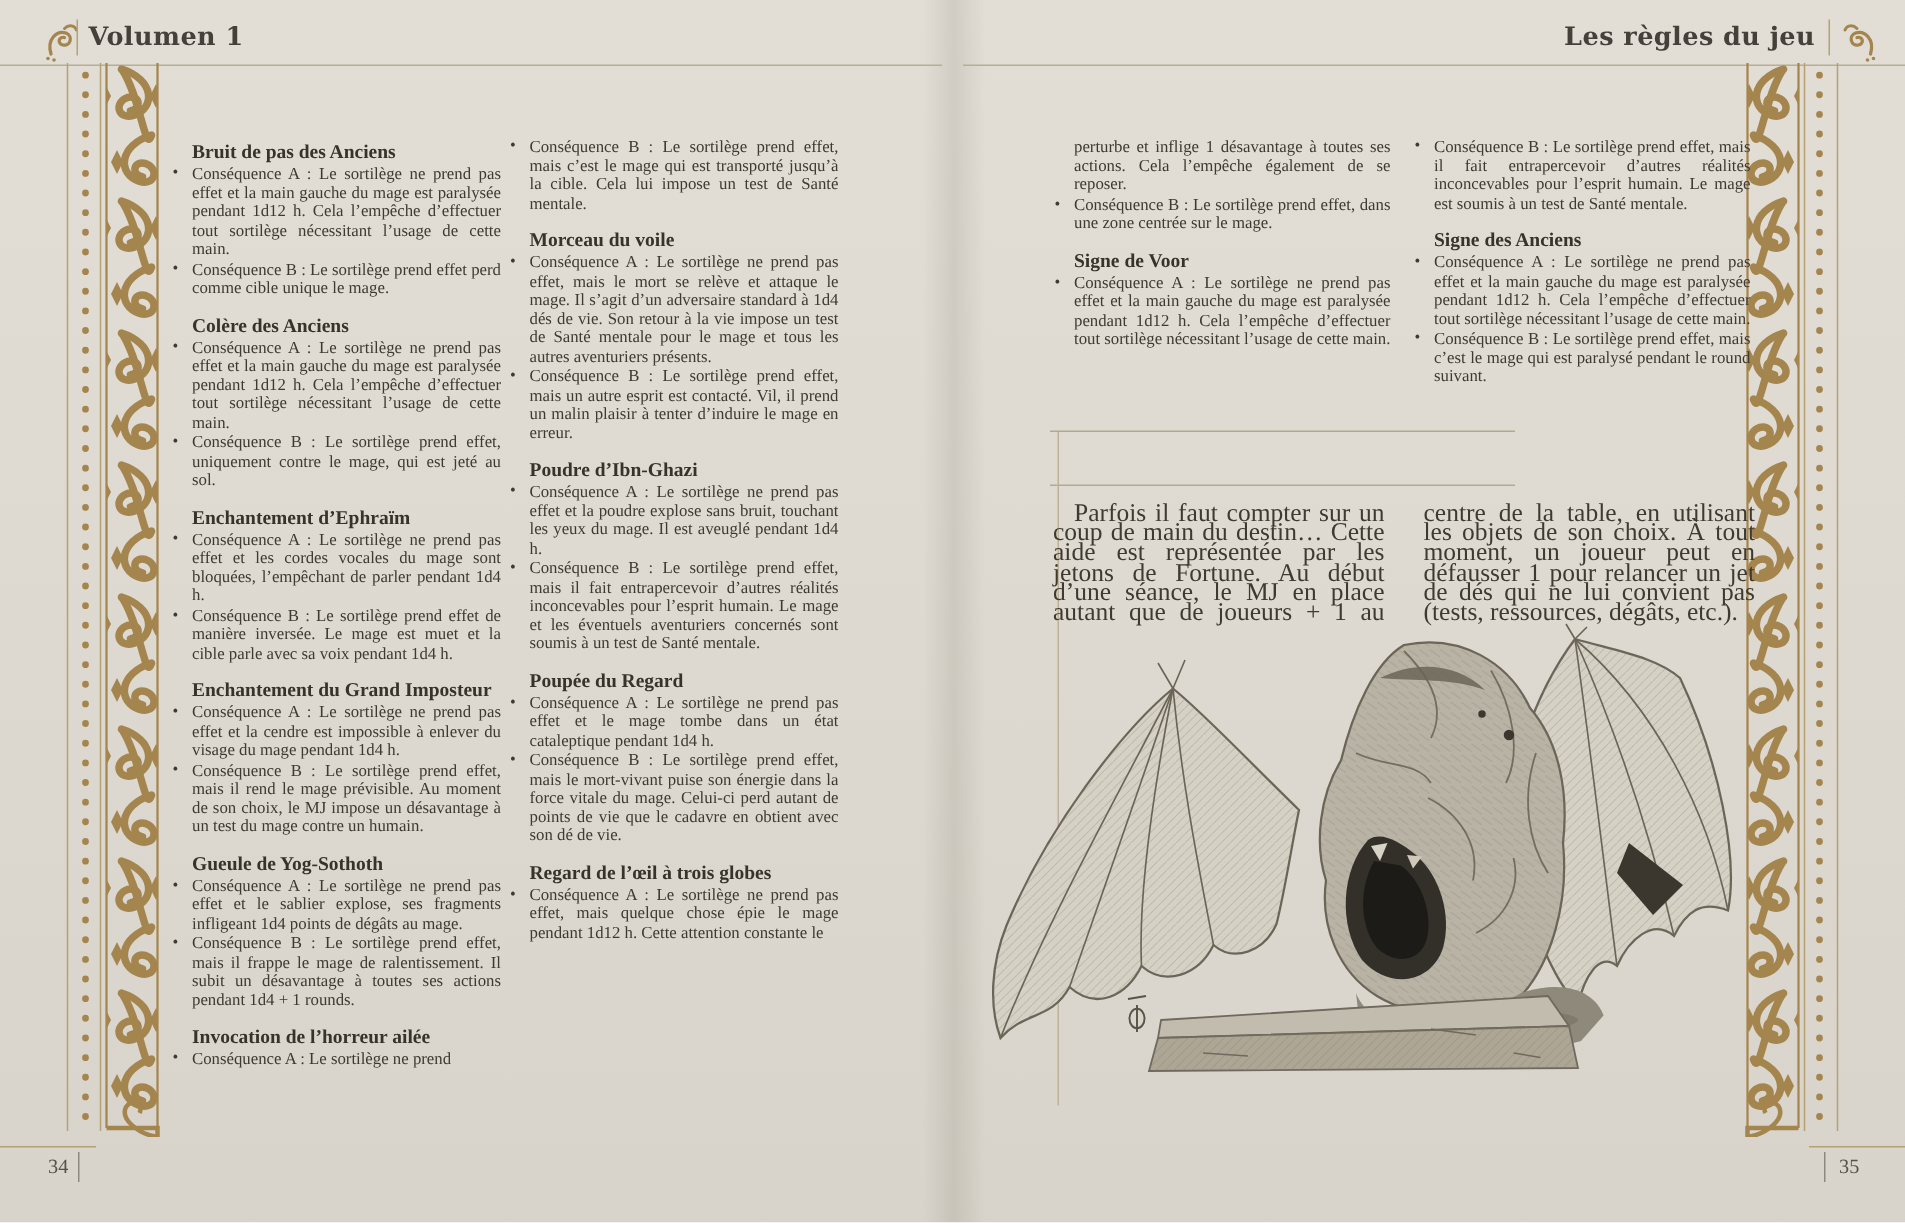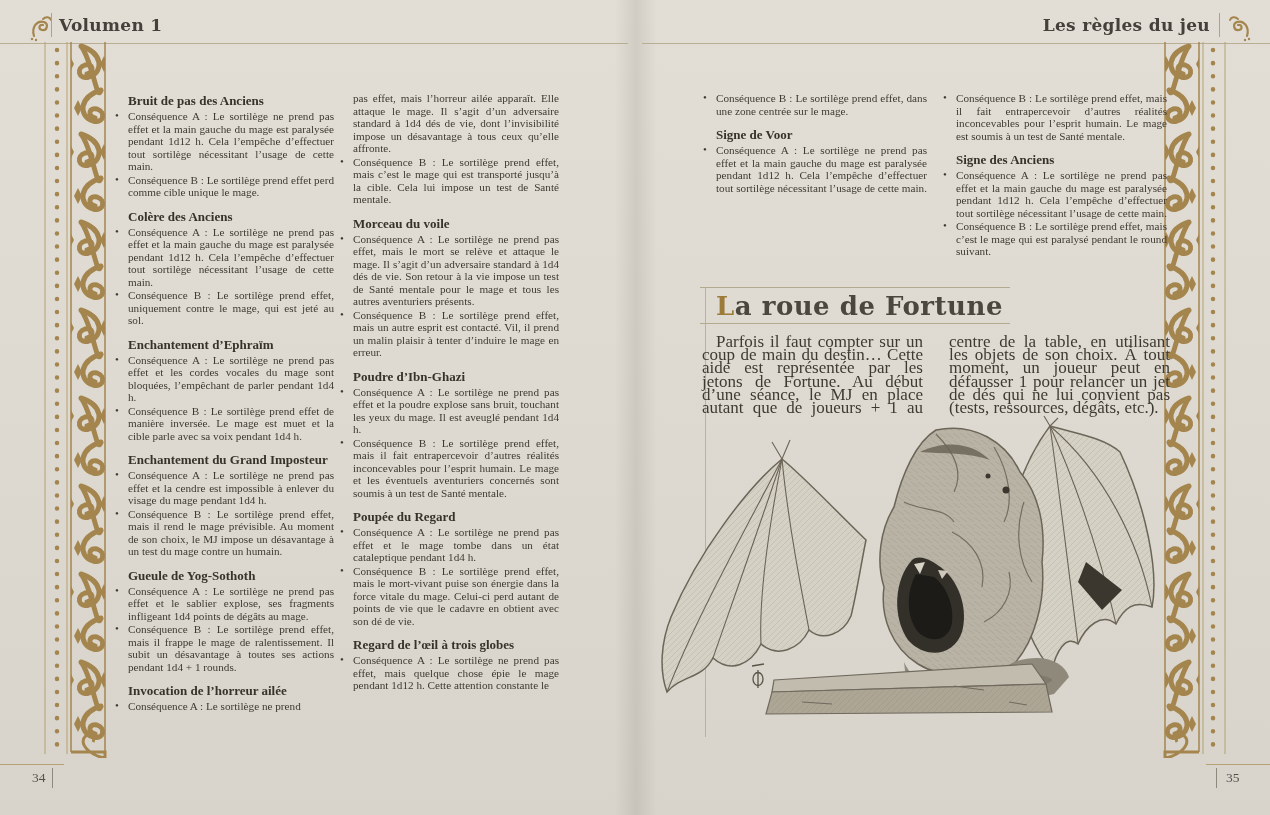--- a/index.html
+++ b/index.html
@@ -107,50 +107,49 @@
       <div class="spell-heading">Enchantement du Grand Imposteur</div>
       <div class="spell-item"><span class="bullet-mark">•</span><span>Conséquence A : Le sortilège ne prend pas effet et la cendre est impossible à enlever du visage du mage pendant 1d4 h.</span></div>
       <div class="spell-item"><span class="bullet-mark">•</span><span>Conséquence B : Le sortilège prend effet, mais il rend le mage prévisible. Au moment de son choix, le MJ impose un désavantage à un test du mage contre un humain.</span></div>
       <div class="spell-heading">Gueule de Yog-Sothoth</div>
       <div class="spell-item"><span class="bullet-mark">•</span><span>Conséquence A : Le sortilège ne prend pas effet et le sablier explose, ses fragments infligeant 1d4 points de dégâts au mage.</span></div>
       <div class="spell-item"><span class="bullet-mark">•</span><span>Conséquence B : Le sortilège prend effet, mais il frappe le mage de ralentissement. Il subit un désavantage à toutes ses actions pendant 1d4 + 1 rounds.</span></div>
       <div class="spell-heading">Invocation de l’horreur ailée</div>
       <div class="spell-item"><span class="bullet-mark">•</span><span>Conséquence A : Le sortilège ne prend</span></div>
     </div>
   <div class="col" style="left:337px;top:92px;width:222px;height:648px;">
-      <div class="spell-item"><span>pas effet, mais l’horreur ailée apparaît. Elle attaque le mage. Il s’agit d’un adversaire standard à 1d4 dés de vie, dont l’invisibilité impose un désavantage à tous ceux qu’elle affronte.</span></div>
       <div class="spell-item"><span class="bullet-mark">•</span><span>Conséquence B : Le sortilège prend effet, mais c’est le mage qui est transporté jusqu’à la cible. Cela lui impose un test de Santé mentale.</span></div>
       <div class="spell-heading">Morceau du voile</div>
       <div class="spell-item"><span class="bullet-mark">•</span><span>Conséquence A : Le sortilège ne prend pas effet, mais le mort se relève et attaque le mage. Il s’agit d’un adversaire standard à 1d4 dés de vie. Son retour à la vie impose un test de Santé mentale pour le mage et tous les autres aventuriers présents.</span></div>
       <div class="spell-item"><span class="bullet-mark">•</span><span>Conséquence B : Le sortilège prend effet, mais un autre esprit est contacté. Vil, il prend un malin plaisir à tenter d’induire le mage en erreur.</span></div>
       <div class="spell-heading">Poudre d’Ibn-Ghazi</div>
       <div class="spell-item"><span class="bullet-mark">•</span><span>Conséquence A : Le sortilège ne prend pas effet et la poudre explose sans bruit, touchant les yeux du mage. Il est aveuglé pendant 1d4 h.</span></div>
       <div class="spell-item"><span class="bullet-mark">•</span><span>Conséquence B : Le sortilège prend effet, mais il fait entrapercevoir d’autres réalités inconcevables pour l’esprit humain. Le mage et les éventuels aventuriers concernés sont soumis à un test de Santé mentale.</span></div>
       <div class="spell-heading">Poupée du Regard</div>
       <div class="spell-item"><span class="bullet-mark">•</span><span>Conséquence A : Le sortilège ne prend pas effet et le mage tombe dans un état cataleptique pendant 1d4 h.</span></div>
       <div class="spell-item"><span class="bullet-mark">•</span><span>Conséquence B : Le sortilège prend effet, mais le mort-vivant puise son énergie dans la force vitale du mage. Celui-ci perd autant de points de vie que le cadavre en obtient avec son dé de vie.</span></div>
       <div class="spell-heading">Regard de l’œil à trois globes</div>
       <div class="spell-item"><span class="bullet-mark">•</span><span>Conséquence A : Le sortilège ne prend pas effet, mais quelque chose épie le mage pendant 1d12 h. Cette attention constante le</span></div>
     </div>
   <div class="col" style="left:700px;top:92px;width:227px;height:200px;">
+      <div class="spell-item"><span>perturbe et inflige 1 désavantage à toutes ses actions. Cela l’empêche également de se reposer.</span></div>
       <div class="spell-item"><span class="bullet-mark">•</span><span>Conséquence B : Le sortilège prend effet, dans une zone centrée sur le mage.</span></div>
       <div class="spell-heading">Signe de Voor</div>
       <div class="spell-item"><span class="bullet-mark">•</span><span>Conséquence A : Le sortilège ne prend pas effet et la main gauche du mage est paralysée pendant 1d12 h. Cela l’empêche d’effectuer tout sortilège nécessitant l’usage de cette main.</span></div>
     </div>
   <div class="col" style="left:940px;top:92px;width:227px;height:200px;">
       <div class="spell-item"><span class="bullet-mark">•</span><span>Conséquence B : Le sortilège prend effet, mais il fait entrapercevoir d’autres réalités inconcevables pour l’esprit humain. Le mage est soumis à un test de Santé mentale.</span></div>
       <div class="spell-heading">Signe des Anciens</div>
       <div class="spell-item"><span class="bullet-mark">•</span><span>Conséquence A : Le sortilège ne prend pas effet et la main gauche du mage est paralysée pendant 1d12 h. Cela l’empêche d’effectuer tout sortilège nécessitant l’usage de cette main.</span></div>
       <div class="spell-item"><span class="bullet-mark">•</span><span>Conséquence B : Le sortilège prend effet, mais c’est le mage qui est paralysé pendant le round suivant.</span></div>
     </div>
 
   <div class="rule-h" style="left:700px;top:287px;width:310px;background:#b3a98f;"></div>
   <div class="rule-h" style="left:700px;top:323px;width:310px;background:#b3a98f;"></div>
   <div class="rule-v" style="left:705px;top:288px;height:449px;background:#bcb298;"></div>
-  <div class="fortune-title">La roue de Fortune</div>
   <div class="fortune-par">Parfois il faut compter sur un coup de main du destin… Cette aide est représentée par les jetons de Fortune. Au début d’une séance, le MJ en place autant que de joueurs + 1 au centre de la table, en utilisant les objets de son choix. À tout moment, un joueur peut en défausser 1 pour relancer un jet de dés qui ne lui convient pas (tests, ressources, dégâts, etc.).</div>
 
   <svg class="illu" viewBox="0 0 566 352">
     <defs>
       <pattern id="hl" width="6" height="6" patternUnits="userSpaceOnUse">
         <path d="M0,6 L6,0" stroke="#8a8476" stroke-width="0.7" opacity="0.6"></path>
       </pattern>
       <pattern id="hv" width="7" height="7" patternUnits="userSpaceOnUse">
         <path d="M0,0 L7,5" stroke="#7a746a" stroke-width="0.8" opacity="0.55"></path>
       </pattern>

